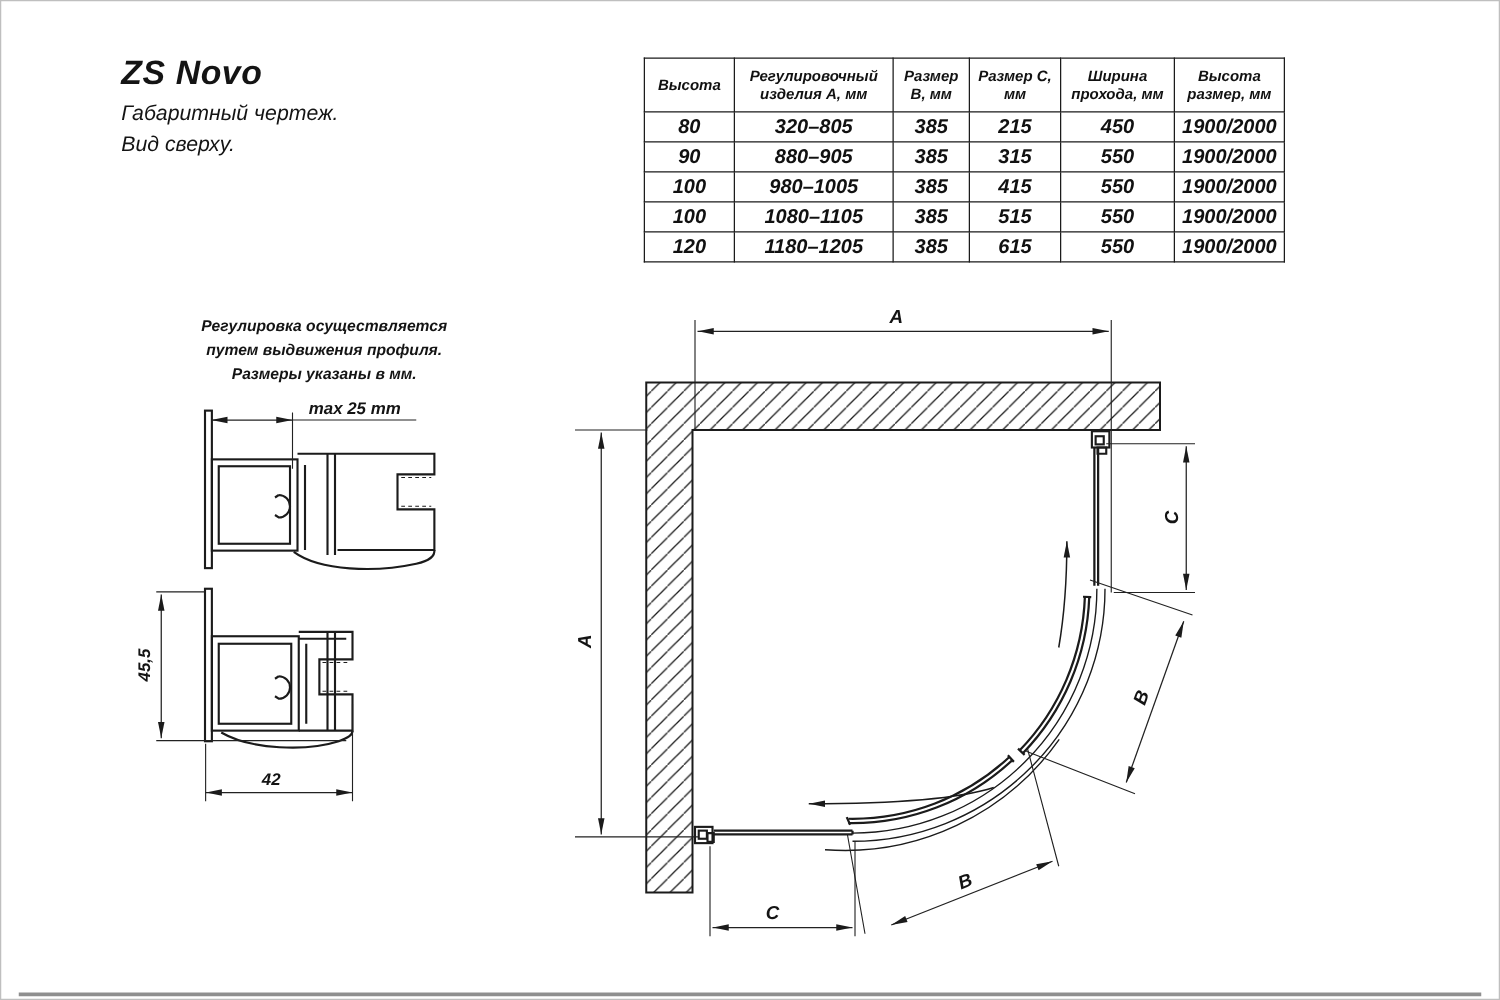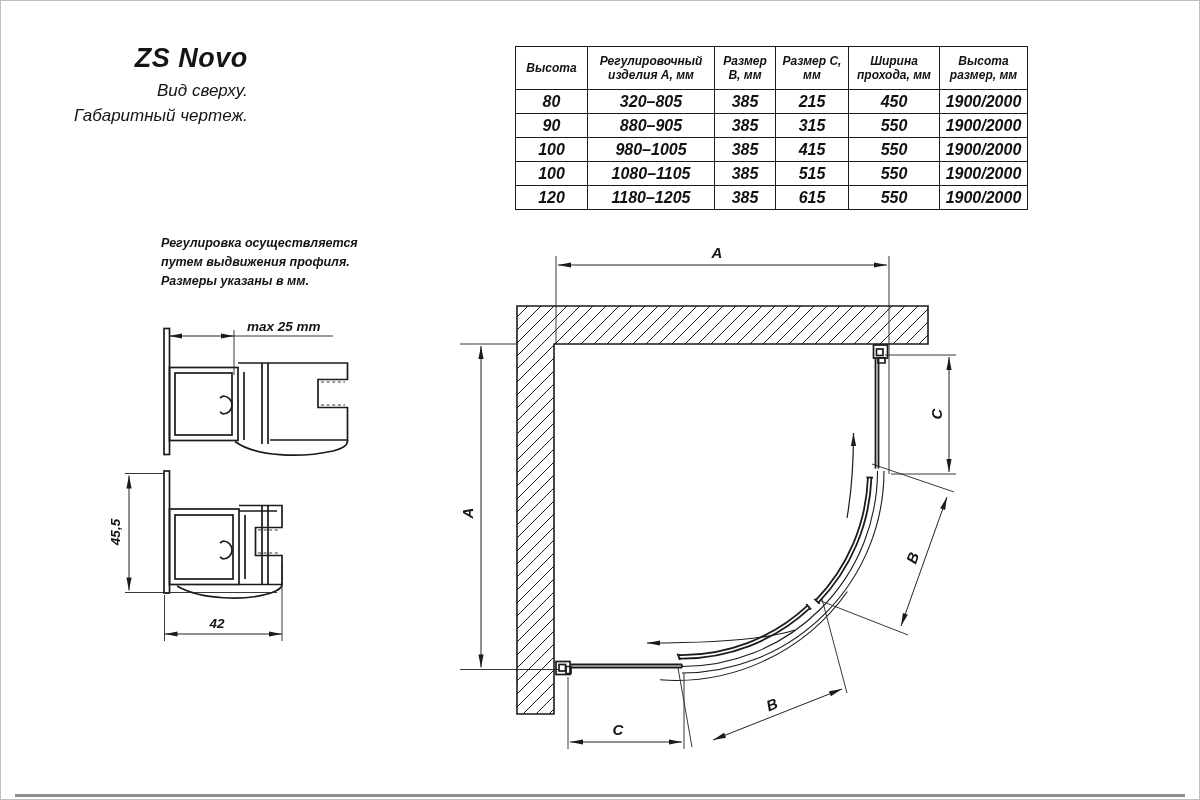--- a/index.html
+++ b/index.html
@@ -2,24 +2,24 @@
 <html><head>
 <meta charset="utf-8">
 <style>
   html,body{margin:0;padding:0;background:#ffffff;}
   .page{
     position:relative;width:1198px;height:798px;background:#ffffff;
     border:1px solid #bfbfbf;overflow:hidden;
     font-family:"Liberation Sans",sans-serif;color:#141414;
   }
   .bottom-shade{position:absolute;left:14px;right:14px;bottom:2px;height:3px;background:#8f8f8f;}
-  .title-block{position:absolute;left:73px;top:42px;text-align:right;}
+  .title-block{position:absolute;left:96px;top:42px;}
   .title-block h1{margin:0;font:italic 700 27px/30px "Liberation Sans",sans-serif;letter-spacing:.5px;}
   .title-block .sub{font:italic 500 17px/25px "Liberation Sans",sans-serif;margin-top:5px;}
-  .note-block{position:absolute;left:160px;top:233px;font:italic 600 12.5px/19px "Liberation Sans",sans-serif;}
+  .note-block{position:absolute;left:160px;top:251px;font:italic 600 12.5px/19px "Liberation Sans",sans-serif;text-align:center;}
   table.spec{
     position:absolute;left:514px;top:45px;width:512px;
     border-collapse:collapse;table-layout:fixed;
   }
   table.spec th,table.spec td{
     border:1.6px solid #1b1b1b;text-align:center;vertical-align:middle;
     font:italic 700 12px/1.2 "Liberation Sans",sans-serif;color:#111;
     padding:1px 2px;overflow:hidden;
   }
   table.spec th{height:40px;font-size:12px;}
@@ -37,22 +37,22 @@
   svg text.smalltxt{font:italic 700 13.5px "Liberation Sans",sans-serif;fill:#141414;}
 </style>
 </head>
 <body>
 
 <div class="page">
 
   <div class="title-block">
     <h1>ZS Novo</h1>
     <div class="sub">
+      <div>Габаритный чертеж.</div>
       <div>Вид сверху.</div>
-      <div>Габаритный чертеж.</div>
     </div>
   </div>
 
   <table class="spec">
     <colgroup>
       <col style="width:72px">
         <col style="width:127px">
         <col style="width:61px">
       <col style="width:73px">
         <col style="width:91px">

